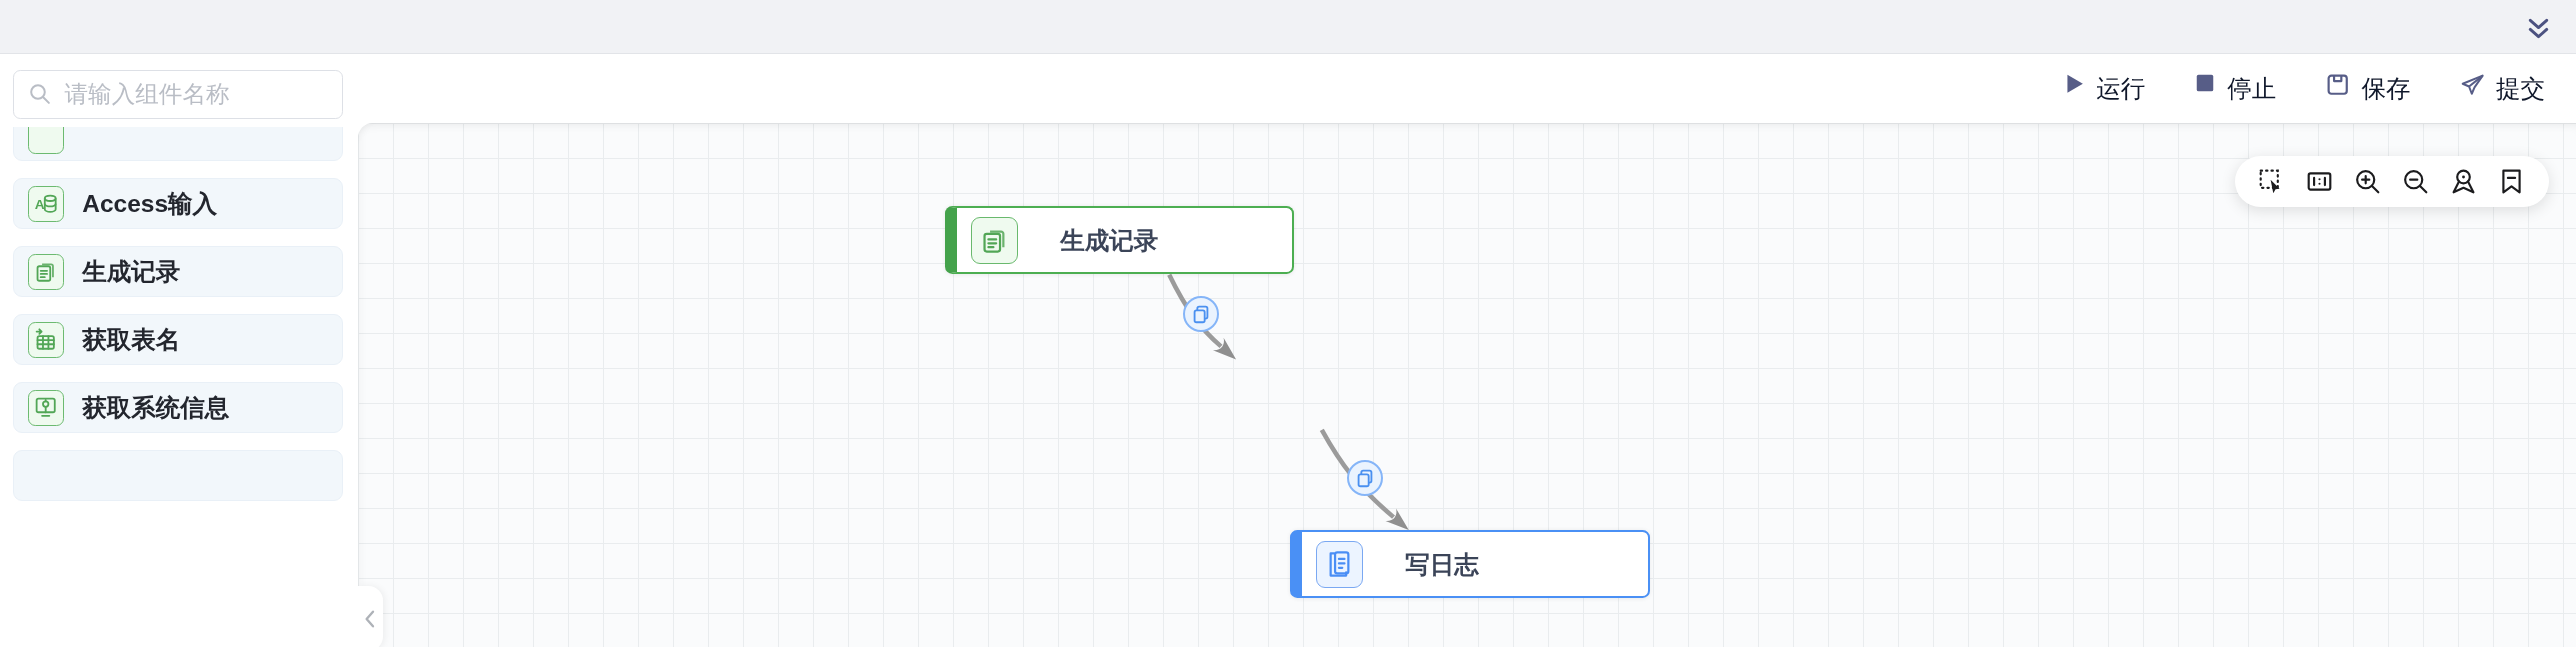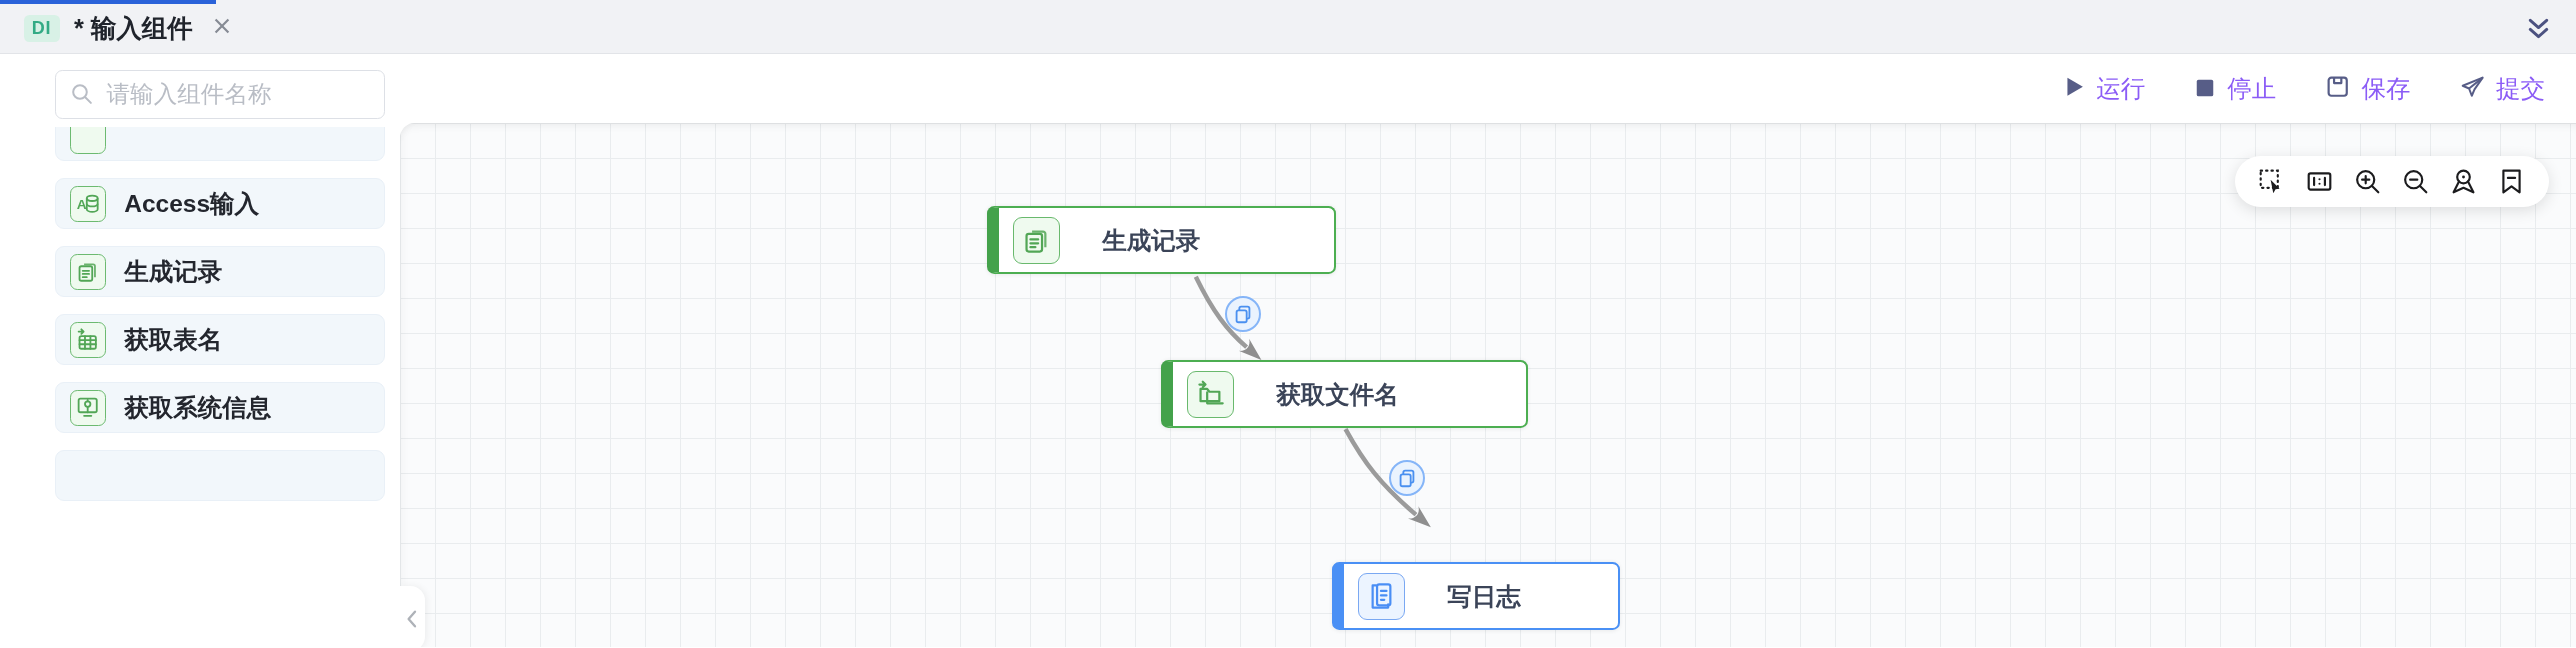--- a/index.html
+++ b/index.html
@@ -14,41 +14,41 @@
     border-top:4.5px solid #2a62d9; padding:0 16.3px 0 23.6px; background:#f1f2f5; cursor:pointer; }
   .tab-badge { min-width:36px; height:27px; border-radius:5.4px; background:#d8f1e6;
     color:#33ab85; font-size:18px; font-weight:bold; display:flex; align-items:center;
     justify-content:center; letter-spacing:0.9px; }
   .tab-title { font-size:25.4px; font-weight:600; color:#20242c; white-space:nowrap; }
   .tab-close { color:#868b94; font-size:27px; line-height:1; padding:1.8px 3.6px; cursor:pointer; }
   .collapse-tabs { position:absolute; right:20px; top:11px; width:35px; height:35px;
     display:flex; align-items:center; justify-content:center; cursor:pointer; }
 
   
-  .body { display:flex; height:593px;padding-left:42px; }
+  .body { display:flex; height:593px; }
   .sidebar { width:356px; background:#fff; padding:16.3px 12.7px 0; position:relative; }
   .search-box { height:49px; border:1.8px solid #dde0e6; border-radius:7.3px; background:#fff;
     display:flex; align-items:center; gap:12.7px; padding:0 14.5px; }
   .search-box input { border:none; outline:none; flex:1; font-size:23.6px; color:#333;
     font-family:inherit; background:transparent; }
   .search-box input::placeholder { color:#b9bdc5; }
   .comp-list { margin-top:7.3px; height:466px; overflow:hidden; display:flex;
     flex-direction:column; gap:17px; }
   .comp-item { flex:0 0 51px; background:#f2f7fb; border:0.9px solid #e9f0f7; border-radius:9px;
     display:flex; align-items:center; padding:0 14.5px; gap:18px; cursor:pointer; }
   .comp-item.partial { margin-top:-16.3px; }
   .gicon { width:36px; height:36px; border-radius:7.3px; background:#effaef;
     border:1.8px solid #6cba70; display:flex; align-items:center; justify-content:center; flex:0 0 36px; }
   .comp-label { font-size:24.5px; font-weight:600; color:#23262e; white-space:nowrap; }
 
   
   .main { flex:1; display:flex; flex-direction:column; background:#fff; padding-left:1.8px; }
   .actionbar { height:69px; display:flex; align-items:center; justify-content:flex-end;
     gap:49px; padding-right:31px; }
-  .abtn { display:flex; align-items:flex-end; gap:11px; color:#8b5cf6; font-size:24.5px;
+  .abtn { display:flex; align-items:flex-start; gap:11px; color:#0f172a; font-size:24.5px;
     cursor:pointer; }
 
   
   .canvas { position:relative; flex:1; border-top-left-radius:14.5px; overflow:hidden;
     background-color:#fafbfc;
     background-image:linear-gradient(#e9ecee 0.9px, transparent 0.9px),
                      linear-gradient(90deg,#e9ecee 0.9px, transparent 0.9px);
     background-size:35px 35px;
     box-shadow:inset 0 9px 11px -9px rgba(0,0,0,.10), inset 9px 0 11px -9px rgba(0,0,0,.06); }
   .edges { position:absolute; inset:0; width:100%; height:100%; }
@@ -76,29 +76,20 @@
     background:#fff; border-radius:0 14.5px 14.5px 0; box-shadow:1.8px 0 7.3px rgba(0,0,0,.06);
     display:flex; align-items:center; justify-content:center; color:#aeb2b8;
     font-size:23.6px; cursor:pointer; }
 </style>
 </head>
 <body>
 
 <div class="app">
 
   <div class="tabbar">
-    <div class="tab">
-      <span class="tab-badge">DI</span>
-      <span class="tab-title">* 输入组件</span>
-      <span class="tab-close">
-        <svg width="22" height="22" viewBox="0 0 24 24">
-            <path d="M5 5 L19 19 M19 5 L5 19" stroke="#868b94" stroke-width="2.4" fill="none"></path>
-          </svg>
-      </span>
-    </div>
     <div class="collapse-tabs">
       <svg width="31" height="31" viewBox="0 0 34 34" fill="none" stroke="#4c5280" stroke-width="3.2" stroke-linecap="round" stroke-linejoin="round">
         <path d="M8 8 L17 16 L26 8"></path>
           <path d="M8 18 L17 26 L26 18"></path>
       </svg>
     </div>
   </div>
 
   <div class="body">
 
@@ -234,39 +225,29 @@
           <span class="node-label">生成记录</span>
         </div>
 
         <div class="edge-badge" style="left:825px; top:173px;">
           <svg width="22" height="22" viewBox="0 0 24 24" fill="none" stroke="#4a90f0" stroke-width="2" stroke-linejoin="round">
             <rect x="8" y="4" width="11" height="13" rx="2"></rect>
             <rect x="5" y="8" width="11" height="13" rx="2" fill="#eaf3fe"></rect>
           </svg>
         </div>
 
-        <div class="node green" style="left:761px; top:237px; width:367px;">
-          <span class="node-icon">
-            <svg width="31" height="31" viewBox="0 0 28 28" fill="none" stroke="#52a656" stroke-width="2" stroke-linecap="round" stroke-linejoin="round">
-              <path d="M4 5 H9 M7 2.5 L9.5 5 L7 7.5"></path>
-              <path d="M25 22 H11 V12"></path>
-              <path d="M5 9 H11 L13 11.5 H22 V20 H5 Z"></path>
-            </svg>
-          </span>
-          <span class="node-label">获取文件名</span>
-        </div>
 
         <div class="edge-badge" style="left:989px; top:337px;">
           <svg width="22" height="22" viewBox="0 0 24 24" fill="none" stroke="#4a90f0" stroke-width="2" stroke-linejoin="round">
             <rect x="8" y="4" width="11" height="13" rx="2"></rect>
             <rect x="5" y="8" width="11" height="13" rx="2" fill="#eaf3fe"></rect>
           </svg>
         </div>
 
-        <div class="node blue" style="left:932px; top:407px; width:288px;margin-top:32px;">
+        <div class="node blue" style="left:932px; top:407px; width:360px;">
           <span class="node-icon">
             <svg width="31" height="31" viewBox="0 0 28 28" fill="none" stroke="#4a8ef5" stroke-width="2" stroke-linecap="round" stroke-linejoin="round">
               <path d="M9 4 H6 V24 H20 V21"></path>
               <rect x="10" y="3" width="12" height="19" rx="2"></rect>
               <path d="M13.5 9 H18.5 M13.5 13 H18.5 M13.5 17 H16.5"></path>
             </svg>
           </span>
           <span class="node-label">写日志</span>
         </div>
 

